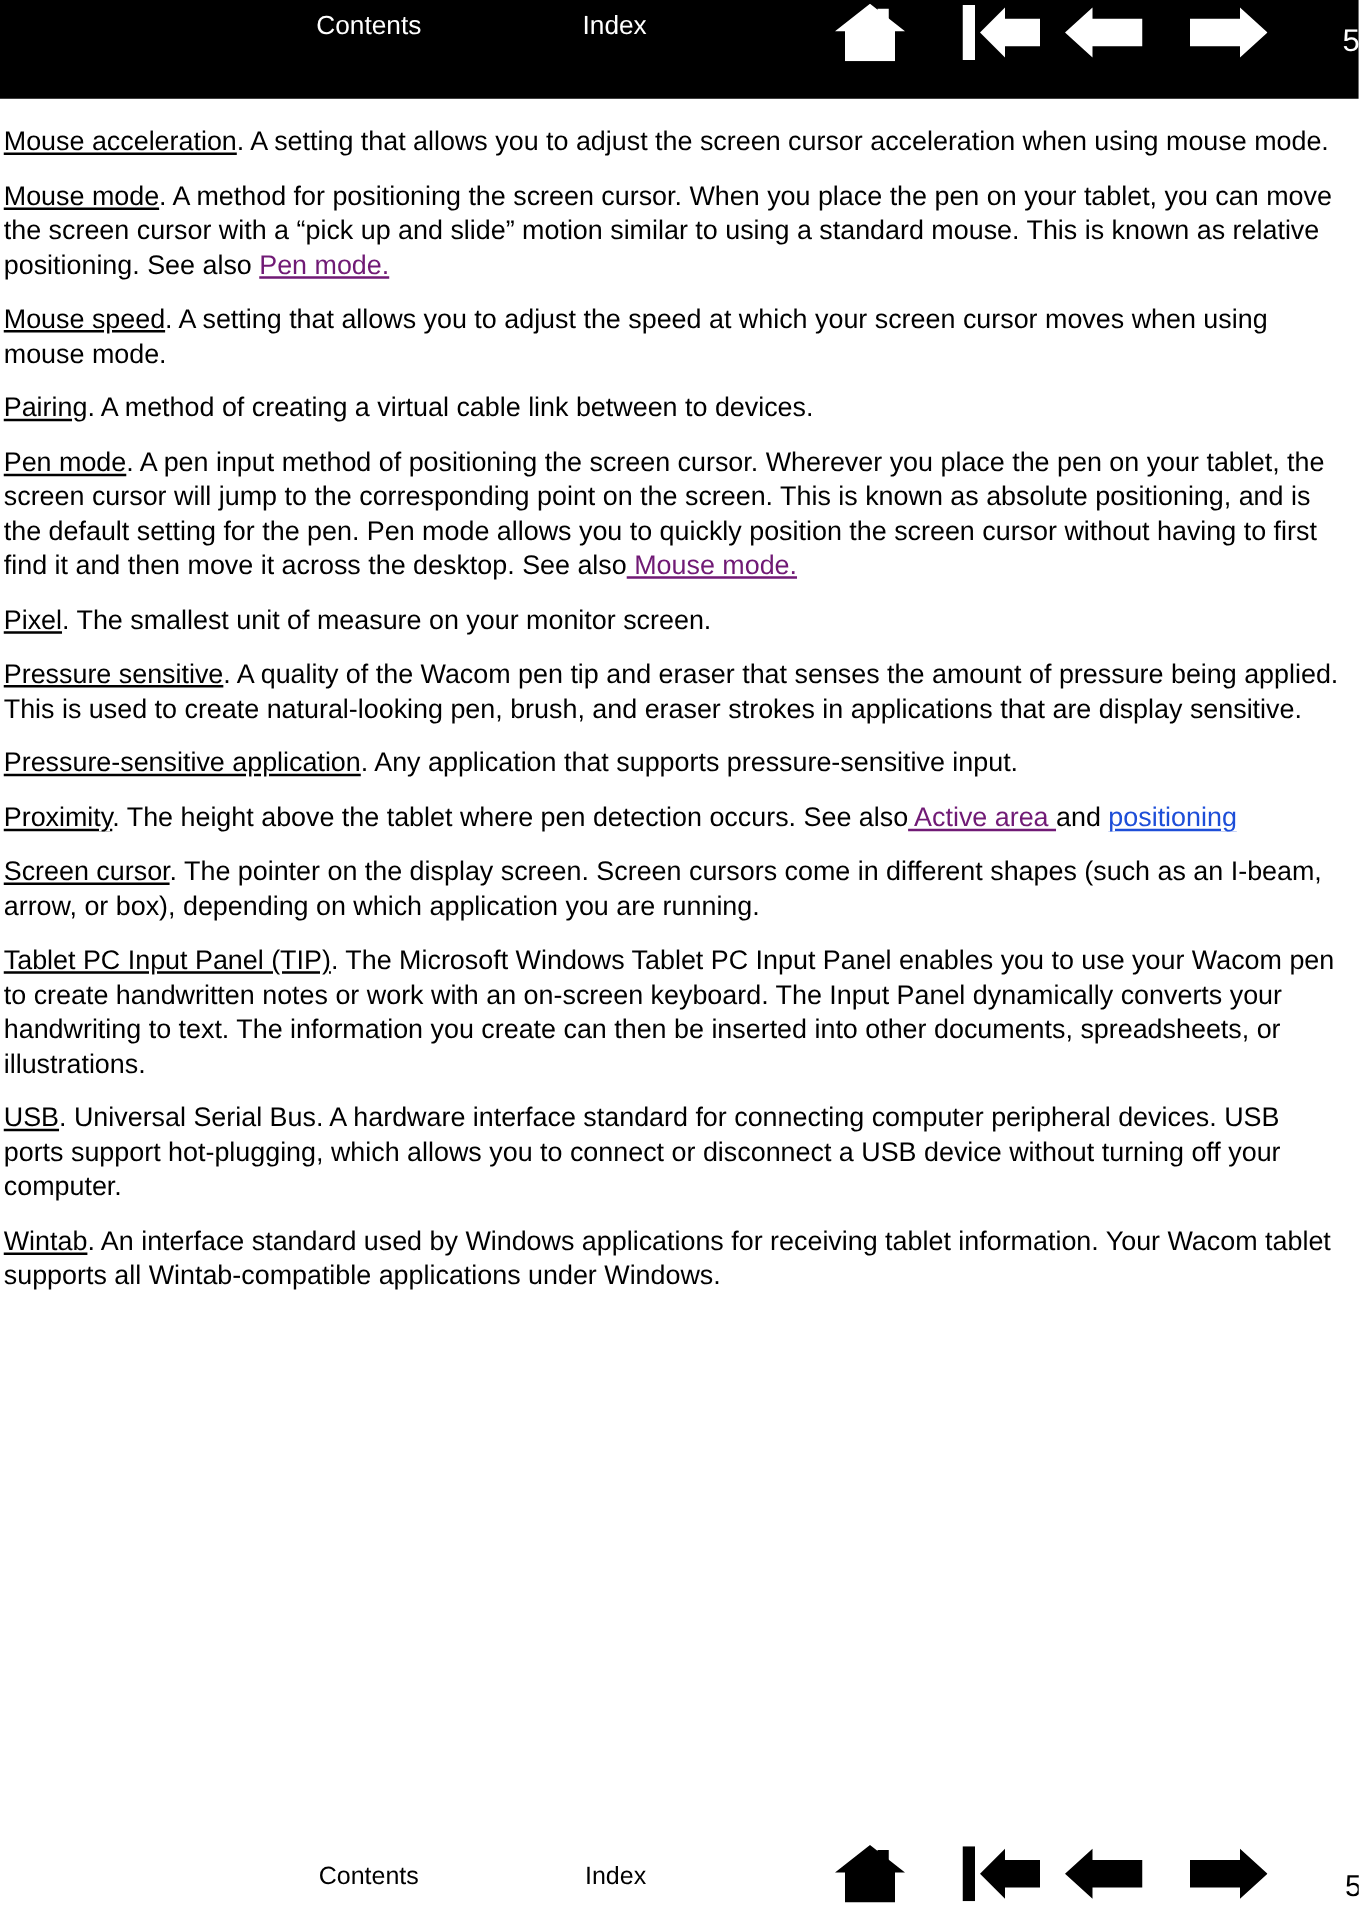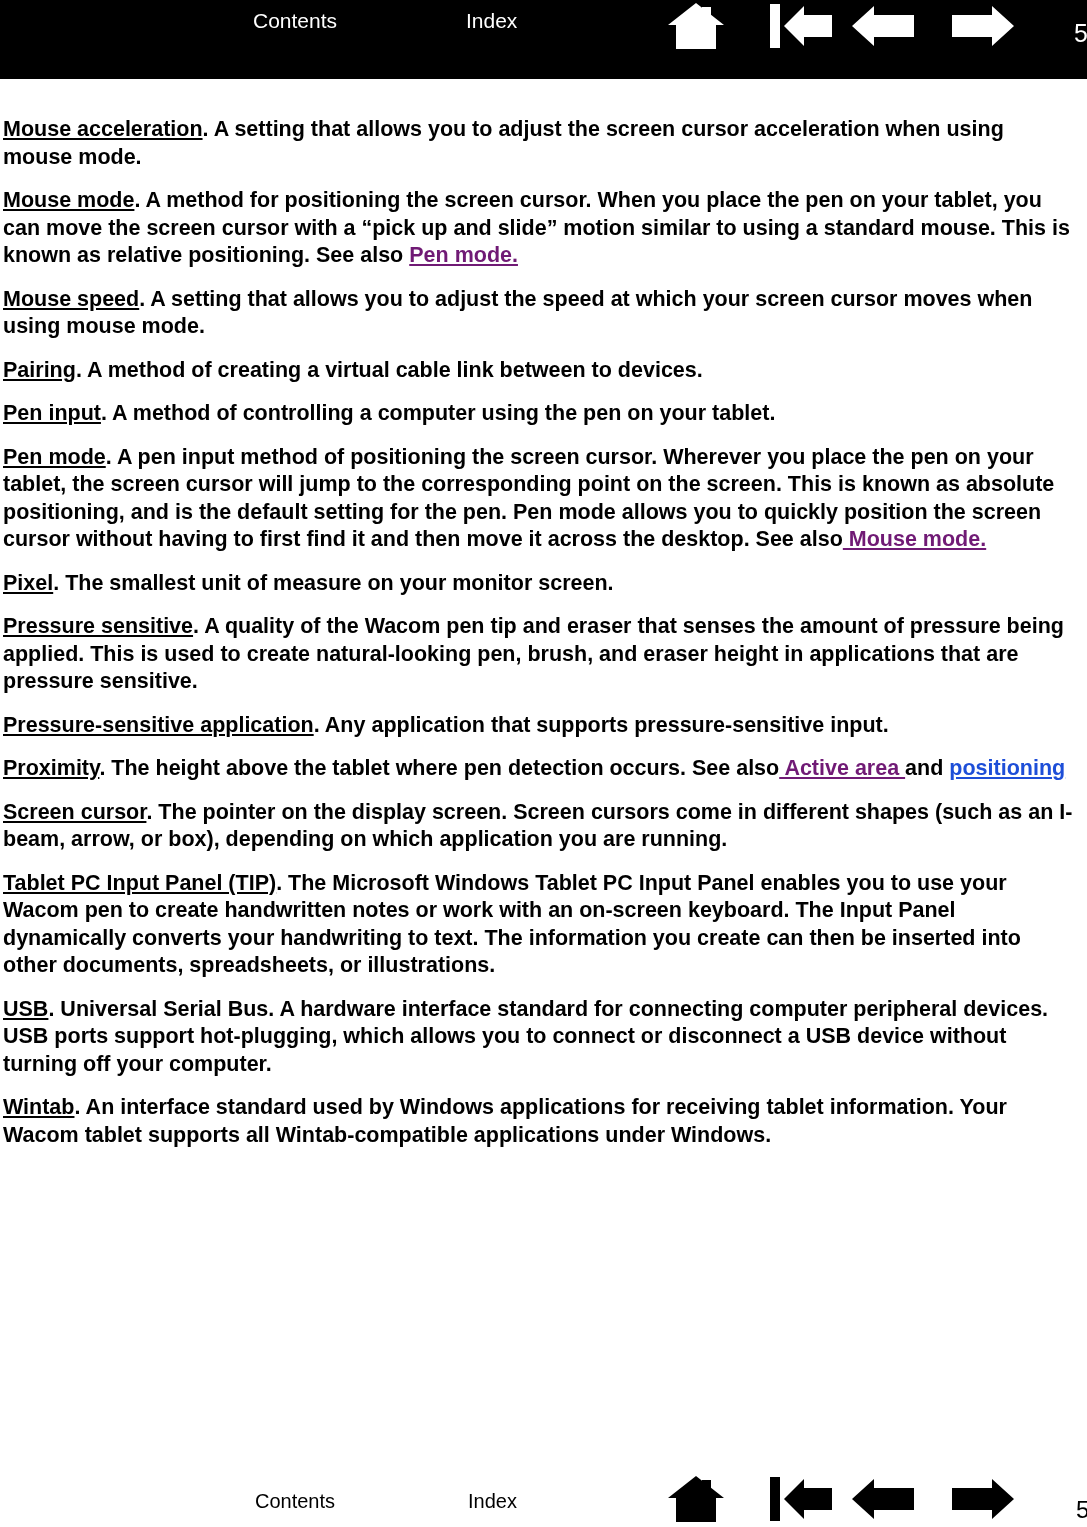--- a/index.html
+++ b/index.html
@@ -62,23 +62,22 @@
   }
   .footer-bar .nav-link { color: #000000; font-size: 20px; }
   .footer-bar .nav-contents { left: 255px; top: 16px; }
   .footer-bar .nav-index { left: 468px; top: 16px; }
   .footer-bar .pagenum { color: #000000; left: 1036px; top: 24px; font-size: 24px; }
 
   
   .content {
     position: absolute;
     left: 3px;
-    top: 116px;
+    top: 100px;
     width: 1072px;
-    font-weight: bold;
   }
   p.entry {
     margin: 0 0 16px 0;
     font-size: 21.5px;
     line-height: 27.5px;
     text-align: left;
     word-spacing: 0px;
     color: #000000;
   }
   .term {
@@ -145,34 +144,31 @@
 
   <p class="entry">
     <span class="term">Mouse speed</span><span>.  A setting that allows you to adjust the speed at which your screen cursor moves when using mouse mode.</span>
   </p>
 
 
   <p class="entry">
     <span class="term">Pairing</span><span>.  A method of creating a virtual cable link between to devices.</span>
   </p>
 
-  <p class="entry">
-    <span class="term">Pen input</span><span>.  A method of controlling a computer using the pen on your tablet.</span>
-  </p>
 
   <p class="entry">
     <span class="term">Pen mode</span><span>.  A pen input method of positioning the screen cursor. Wherever you place the pen on your tablet, the screen cursor will jump to the corresponding point on the screen. This is known as absolute positioning, and is the default setting for the pen. Pen mode allows you to quickly position the screen cursor without having to first find it and then move it across the desktop. See also</span><span class="xref"> Mouse mode.</span>
   </p>
 
   <p class="entry">
     <span class="term">Pixel</span><span>.  The smallest unit of measure on your monitor screen.</span>
   </p>
 
   <p class="entry">
-    <span class="term">Pressure sensitive</span><span>.  A quality of the Wacom pen tip and eraser that senses the amount of pressure being applied. This is used to create natural-looking pen, brush, and eraser height in applications that are pressure sensitive.</span>
+    <span class="term">Pressure sensitive</span><span>.  A quality of the Wacom pen tip and eraser that senses the amount of pressure being applied. This is used to create natural-looking pen, brush, and eraser strokes in applications that are display sensitive.</span>
   </p>
 
   <p class="entry">
     <span class="term">Pressure-sensitive application</span><span>.  Any application that supports pressure-sensitive input.</span>
   </p>
 
   <p class="entry">
     <span class="term">Proximity</span><span>.  The height above the tablet where pen detection occurs. See also</span><span class="xref"> Active area </span><span>and </span><span class="xref-blue">positioning</span>
   </p>
 

